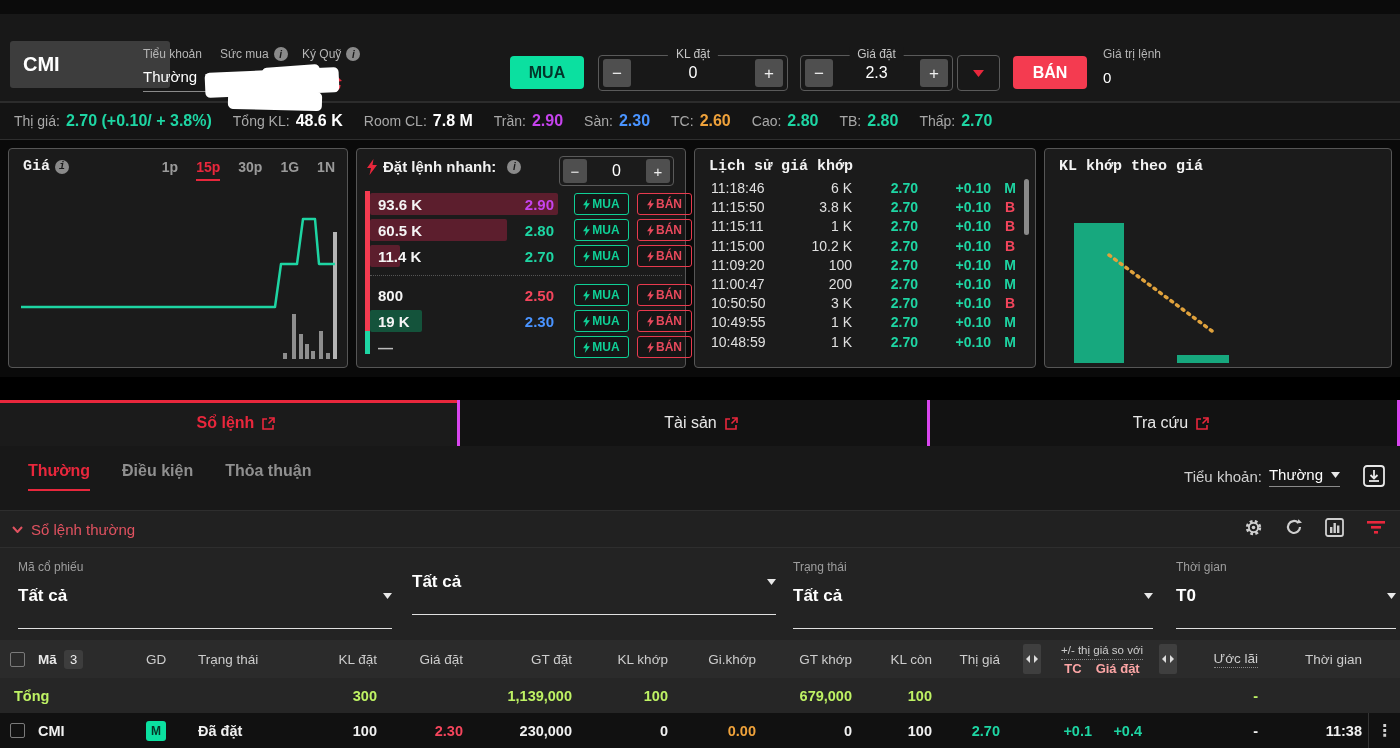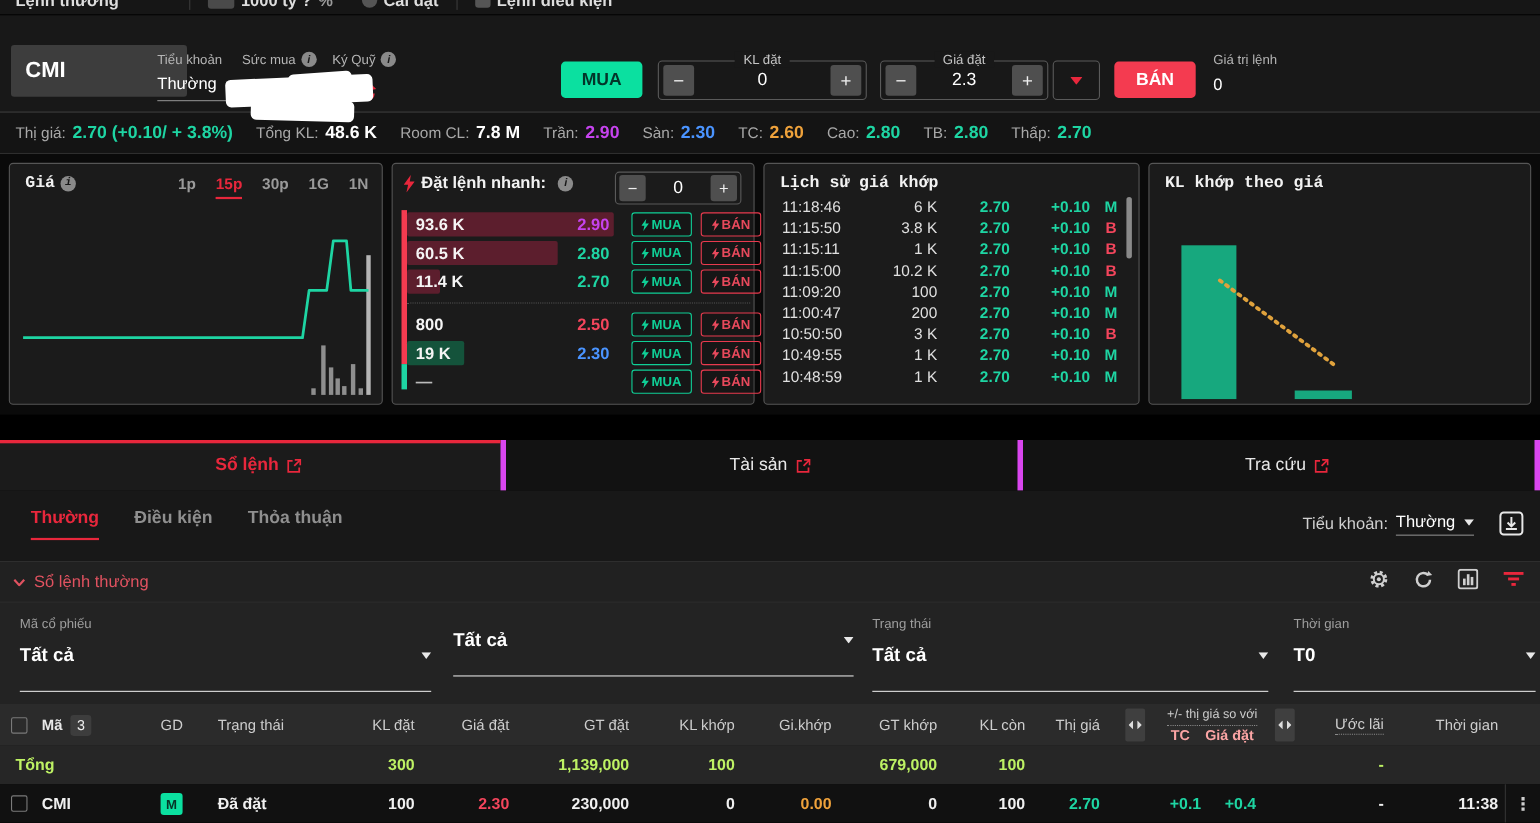--- a/index.html
+++ b/index.html
@@ -104,21 +104,21 @@
   .mh-side { left:306px; width:18px; text-align:center; }
   .mh-scroll { position:absolute; right:6px; top:30px; width:5px; height:56px; background:#8a8a8a; border-radius:3px; cursor:pointer; }
 
   .vbp-chart { position:absolute; left:4px; top:34px; }
 
   
   .gap { position:absolute; left:0; top:377px; width:1400px; height:23px; background:#000; }
 
   
   .main-tabs { position:absolute; left:0; top:400px; width:1400px; height:46px; display:grid; grid-template-columns:460px 470px 470px; }
-  .mtab { position:relative; display:flex; align-items:center; justify-content:center; gap:8px; font-size:16px; background:#121212; border-right:5px solid #d946ef; cursor:pointer; color:#e8e8e8;padding-left:15px; }
+  .mtab { position:relative; display:flex; align-items:center; justify-content:center; gap:8px; font-size:16px; background:#121212; border-right:3px solid #d946ef; cursor:pointer; color:#e8e8e8;padding-left:15px; }
   .mtab.active { background:#1b1b1b; color:#e8273c; font-weight:bold; }
   .mtab.active:before { content:""; position:absolute; top:0; left:0; right:0; height:3px; background:#e8273c; }
   .ext-ico { color:#e8273c; display:flex; }
 
   
   .sub-row { position:absolute; left:0; top:446px; width:1400px; height:64px; background:#181818; }
   .sub-tabs { position:absolute; left:28px; top:16px; display:flex; gap:32px; font-size:16px; font-weight:bold; color:#8f8f8f; }
   .stab { cursor:pointer; padding-bottom:9px; }
   .stab.active { color:#e8273c; border-bottom:2px solid #e8273c; }
   .acct-sel { position:absolute; right:60px; top:20px; display:flex; align-items:center; gap:7px; font-size:15px; }
@@ -166,42 +166,20 @@
   .badge-cnt { background:#3d3d3d; border-radius:3px; padding:2px 6px; font-size:13px; color:#eee; }
   .badge-m { width:20px; height:20px; background:#0be0a0; border-radius:3px; color:#063527; font-size:12px; font-weight:bold; display:flex; align-items:center; justify-content:center; }
   .hd { font-weight:normal; }
   .menu-dots { color:#cfcfcf; font-size:16px; letter-spacing:0; }
 </style>
 </head>
 <body>
 
 <div class="screen">
 
-  <div class="top-nav">
-    <div class="top-nav-inner">
-      <div class="tn-item" style="margin-left:14px">
-        <span>Lệnh thường</span>
-      </div>
-      <div class="tn-sep" style="margin-left:64px"></div>
-      <div class="tn-item">
-        <span class="tn-badge"></span>
-        <span>1000 tỷ ?</span>
-        <span style="color:#9a9a9a">%</span>
-      </div>
-      <div class="tn-item" style="margin-left:26px">
-        <span class="tn-ico"></span>
-        <span>Cài đặt</span>
-      </div>
-      <div class="tn-sep"></div>
-      <div class="tn-item">
-        <span class="tn-ico" style="border-radius:3px"></span>
-        <span>Lệnh điều kiện</span>
-      </div>
-    </div>
-  </div>
 
   <div class="order-row">
     <div class="ticker-box">
       <span>CMI</span>
     </div>
 
     <div class="grp grp-subacct">
       <div class="fld-label">Tiểu khoản</div>
       <div class="subacct-val">
         <span>Thường</span>

